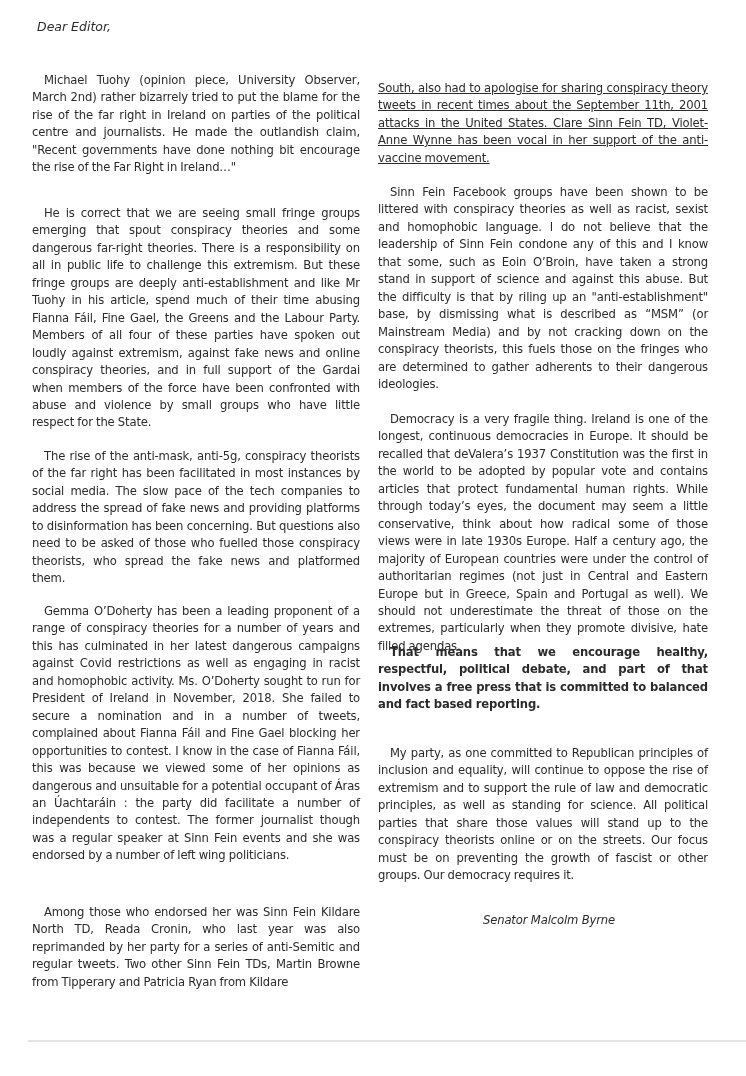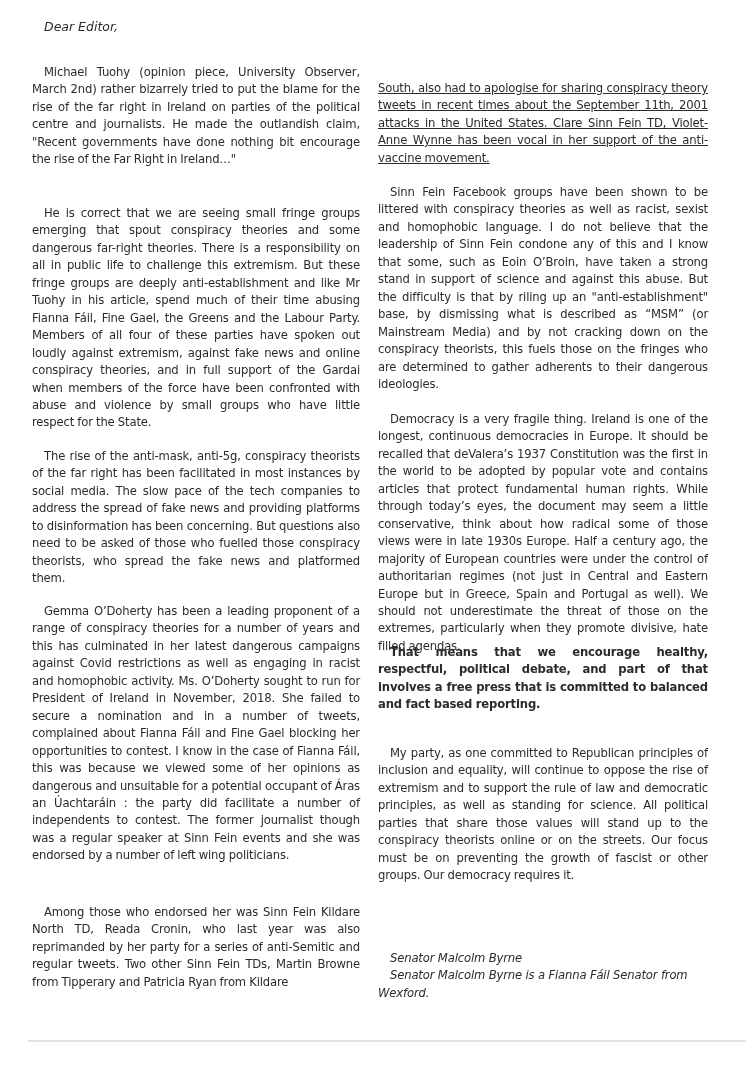--- a/index.html
+++ b/index.html
@@ -2,21 +2,21 @@
 <html><head>
 <meta charset="utf-8">
 <style>
   html, body { margin: 0; padding: 0; background: #ffffff; }
   body {
     width: 746px; height: 1076px; position: relative; overflow: hidden;
     font-family: "DejaVu Sans", sans-serif;
     color: #2b2b2b;
   }
   .salutation {
-    position: absolute; left: 44px; top: 18px;
+    position: absolute; left: 37px; top: 18px;
     font-size: 12.5px; font-style: italic; line-height: 17px; text-align: center;
   }
   .para {
     position: absolute; margin: 0;
     font-size: 11.6px; line-height: 17.45px;
     text-align: justify; text-indent: 12px;
     letter-spacing: -0.15px;
     word-spacing: -0.3px;
   }
   .col-left { left: 32px; width: 328px; }
@@ -32,30 +32,29 @@
   .divider {
     position: absolute; left: 28px; right: 0; top: 1040px;
     height: 2px; background: #e3e3e3;
   }
 </style>
 </head>
 <body>
 
 <div class="salutation">Dear Editor,</div>
 
-<p class="para col-left" style="top:64px;">Michael Tuohy (opinion piece, University Observer, March 2nd) rather bizarrely tried to put the blame for the rise of the far right in Ireland on parties of the political centre and journalists. He made the outlandish claim, "Recent governments have done nothing bit encourage the rise of the Far Right in Ireland…"</p>
+<p class="para col-left" style="top:72px;">Michael Tuohy (opinion piece, University Observer, March 2nd) rather bizarrely tried to put the blame for the rise of the far right in Ireland on parties of the political centre and journalists. He made the outlandish claim, "Recent governments have done nothing bit encourage the rise of the Far Right in Ireland…"</p>
 <p class="para col-left" style="top:205px;">He is correct that we are seeing small fringe groups emerging that spout conspiracy theories and some dangerous far-right theories. There is a responsibility on all in public life to challenge this extremism. But these fringe groups are deeply anti-establishment and like Mr Tuohy in his article, spend much of their time abusing Fianna Fáil, Fine Gael, the Greens and the Labour Party. Members of all four of these parties have spoken out loudly against extremism, against fake news and online conspiracy theories, and in full support of the Gardai when members of the force have been confronted with abuse and violence by small groups who have little respect for the State.</p>
 <p class="para col-left" style="top:448px;">The rise of the anti-mask, anti-5g, conspiracy theorists of the far right has been facilitated in most instances by social media. The slow pace of the tech companies to address the spread of fake news and providing platforms to disinformation has been concerning. But questions also need to be asked of those who fuelled those conspiracy theorists, who spread the fake news and platformed them.</p>
 <p class="para col-left" style="top:603px;">Gemma O’Doherty has been a leading proponent of a range of conspiracy theories for a number of years and this has culminated in her latest dangerous campaigns against Covid restrictions as well as engaging in racist and homophobic activity. Ms. O’Doherty sought to run for President of Ireland in November, 2018. She failed to secure a nomination and in a number of tweets, complained about Fianna Fáil and Fine Gael blocking her opportunities to contest. I know in the case of Fianna Fáil, this was because we viewed some of her opinions as dangerous and unsuitable for a potential occupant of Áras an Úachtaráin : the party did facilitate a number of independents to contest. The former journalist though was a regular speaker at Sinn Fein events and she was endorsed by a number of left wing politicians.</p>
 <p class="para col-left" style="top:904px;">Among those who endorsed her was Sinn Fein Kildare North TD, Reada Cronin, who last year was also reprimanded by her party for a series of anti-Semitic and regular tweets. Two other Sinn Fein TDs, Martin Browne from Tipperary and Patricia Ryan from Kildare</p>
 
 <p class="para col-right first" style="top:80px;">South, also had to apologise for sharing conspiracy theory tweets in recent times about the September 11th, 2001 attacks in the United States. Clare Sinn Fein TD, Violet-Anne Wynne has been vocal in her support of the anti-vaccine movement.</p>
 <p class="para col-right" style="top:184px;">Sinn Fein Facebook groups have been shown to be littered with conspiracy theories as well as racist, sexist and homophobic language. I do not believe that the leadership of Sinn Fein condone any of this and I know that some, such as Eoin O’Broin, have taken a strong stand in support of science and against this abuse. But the difficulty is that by riling up an "anti-establishment" base, by dismissing what is described as “MSM” (or Mainstream Media) and by not cracking down on the conspiracy theorists, this fuels those on the fringes who are determined to gather adherents to their dangerous ideologies.</p>
 <p class="para col-right" style="top:411px;">Democracy is a very fragile thing. Ireland is one of the longest, continuous democracies in Europe. It should be recalled that deValera’s 1937 Constitution was the first in the world to be adopted by popular vote and contains articles that protect fundamental human rights. While through today’s eyes, the document may seem a little conservative, think about how radical some of those views were in late 1930s Europe. Half a century ago, the majority of European countries were under the control of authoritarian regimes (not just in Central and Eastern Europe but in Greece, Spain and Portugal as well). We should not underestimate the threat of those on the extremes, particularly when they promote divisive, hate filled agendas.</p>
 <p class="para col-right" style="top:644px;font-weight:bold;">That means that we encourage healthy, respectful, political debate, and part of that involves a free press that is committed to balanced and fact based reporting.</p>
 <p class="para col-right" style="top:745px;">My party, as one committed to Republican principles of inclusion and equality, will continue to oppose the rise of extremism and to support the rule of law and democratic principles, as well as standing for science. All political parties that share those values will stand up to the conspiracy theorists online or on the streets. Our focus must be on preventing the growth of fascist or other groups. Our democracy requires it.</p>
 
-<div class="sig" style="top:950px;">
+<div class="sig" style="top:912px;text-align:center;">
   <span class="indent">Senator Malcolm Byrne</span>
-  <span class="indent">Senator Malcolm Byrne is a Fianna Fáil Senator from Wexford.</span>
 </div>
 
 <div class="divider"></div>
 
 </body></html>

